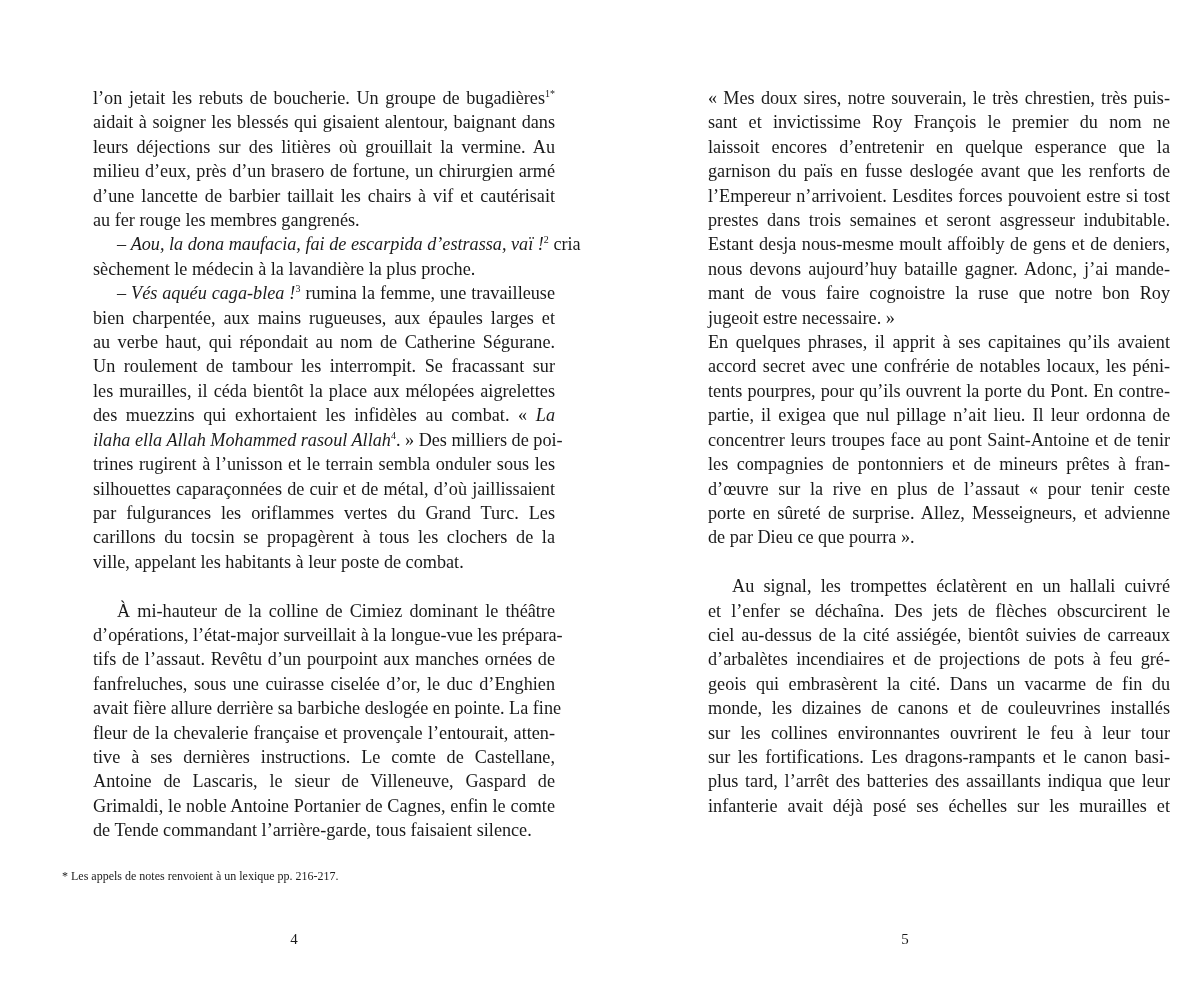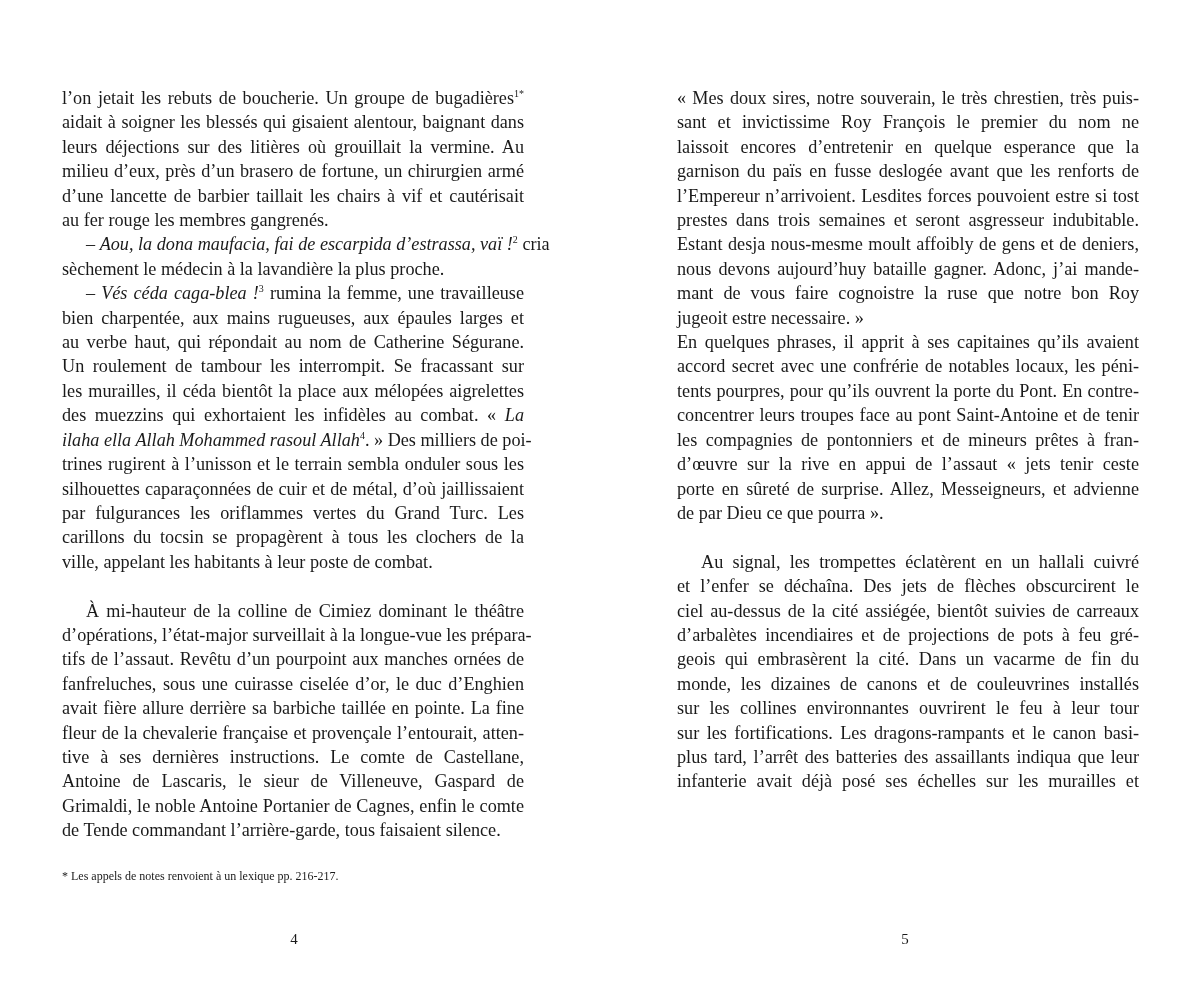--- a/index.html
+++ b/index.html
@@ -22,20 +22,21 @@
     }
     .page.left { left: 0; width: 600px; }
     .page.right { left: 600px; width: 600px; }
     .text-block {
       position: absolute;
       width: 462px;
       font-size: 18.2px;
       line-height: 24.4px;
       text-align: justify;
       hyphens: manual;
+      margin-left: 31px;
     }
     .page.left .text-block { left: 62px; top: 86px; }
     .page.right .text-block { left: 77px; top: 86px; }
     .text-block p {
       margin: 0;
     }
     .text-block p.gap { margin-top: 24.4px; }
     .text-block p .line {
       display: block;
       text-align: justify;
@@ -82,39 +83,39 @@
         <span class="line"><span>leurs déjections sur des litières où grouillait la vermine. Au</span></span>
         <span class="line"><span>milieu d’eux, près d’un brasero de fortune, un chirurgien armé</span></span>
         <span class="line"><span>d’une lancette de barbier taillait les chairs à vif et cautérisait</span></span>
         <span class="line last"><span>au fer rouge les membres gangrenés.</span></span>
       </p>
     <p>
         <span class="line ind"><span>– </span><em>Aou, la dona maufacia, fai de escarpida d’estrassa, vaï !</em><sup>2</sup><span> cria</span></span>
         <span class="line last"><span>sèchement le médecin à la lavandière la plus proche.</span></span>
       </p>
     <p>
-        <span class="line ind"><span>– </span><em>Vés céda caga-blea !</em><sup>3</sup><span> rumina la femme, une travailleuse</span></span>
+        <span class="line ind"><span>– </span><em>Vés aquéu caga-blea !</em><sup>3</sup><span> rumina la femme, une travailleuse</span></span>
         <span class="line"><span>bien charpentée, aux mains rugueuses, aux épaules larges et</span></span>
         <span class="line"><span>au verbe haut, qui répondait au nom de Catherine Ségurane.</span></span>
         <span class="line"><span>Un roulement de tambour les interrompit. Se fracassant sur</span></span>
         <span class="line"><span>les murailles, il céda bientôt la place aux mélopées aigrelettes</span></span>
         <span class="line"><span>des muezzins qui exhortaient les infidèles au combat. « </span><em>La</em></span>
         <span class="line"><em>ilaha ella Allah Mohammed rasoul Allah</em><sup>4</sup><span>. » Des milliers de poi-</span></span>
         <span class="line"><span>trines rugirent à l’unisson et le terrain sembla onduler sous les</span></span>
         <span class="line"><span>silhouettes caparaçonnées de cuir et de métal, d’où jaillissaient</span></span>
         <span class="line"><span>par fulgurances les oriflammes vertes du Grand Turc. Les</span></span>
         <span class="line"><span>carillons du tocsin se propagèrent à tous les clochers de la</span></span>
         <span class="line last"><span>ville, appelant les habitants à leur poste de combat.</span></span>
       </p>
     <p class="gap">
         <span class="line ind"><span>À mi-hauteur de la colline de Cimiez dominant le théâtre</span></span>
         <span class="line"><span>d’opérations, l’état-major surveillait à la longue-vue les prépara-</span></span>
         <span class="line"><span>tifs de l’assaut. Revêtu d’un pourpoint aux manches ornées de</span></span>
         <span class="line"><span>fanfreluches, sous une cuirasse ciselée d’or, le duc d’Enghien</span></span>
-        <span class="line"><span>avait fière allure derrière sa barbiche taillée en pointe. La fine</span></span>
+        <span class="line"><span>avait fière allure derrière sa barbiche deslogée en pointe. La fine</span></span>
         <span class="line"><span>fleur de la chevalerie française et provençale l’entourait, atten-</span></span>
         <span class="line"><span>tive à ses dernières instructions. Le comte de Castellane,</span></span>
         <span class="line"><span>Antoine de Lascaris, le sieur de Villeneuve, Gaspard de</span></span>
         <span class="line"><span>Grimaldi, le noble Antoine Portanier de Cagnes, enfin le comte</span></span>
         <span class="line last"><span>de Tende commandant l’arrière-garde, tous faisaient silence.</span></span>
       </p>
   </div>
   <div class="footnote">* Les appels de notes renvoient à un lexique pp. 216-217.</div>
   <div class="page-number">4</div>
 </div>
@@ -130,23 +131,24 @@
         <span class="line"><span>prestes dans trois semaines et seront asgresseur indubitable.</span></span>
         <span class="line"><span>Estant desja nous-mesme moult affoibly de gens et de deniers,</span></span>
         <span class="line"><span>nous devons aujourd’huy bataille gagner. Adonc, j’ai mande-</span></span>
         <span class="line"><span>mant de vous faire cognoistre la ruse que notre bon Roy</span></span>
         <span class="line last"><span>jugeoit estre necessaire. »</span></span>
       </p>
     <p>
         <span class="line"><span>En quelques phrases, il apprit à ses capitaines qu’ils avaient</span></span>
         <span class="line"><span>accord secret avec une confrérie de notables locaux, les péni-</span></span>
         <span class="line"><span>tents pourpres, pour qu’ils ouvrent la porte du Pont. En contre-</span></span>
+        <span class="line"><span>partie, il exigea que nul pillage n’ait lieu. Il leur ordonna de</span></span>
         <span class="line"><span>concentrer leurs troupes face au pont Saint-Antoine et de tenir</span></span>
         <span class="line"><span>les compagnies de pontonniers et de mineurs prêtes à fran-</span></span>
-        <span class="line"><span>d’œuvre sur la rive en appui de l’assaut « jets tenir ceste</span></span>
+        <span class="line"><span>d’œuvre sur la rive en plus de l’assaut « pour tenir ceste</span></span>
         <span class="line"><span>porte en sûreté de surprise. Allez, Messeigneurs, et advienne</span></span>
         <span class="line last"><span>de par Dieu ce que pourra ».</span></span>
       </p>
     <p class="gap">
         <span class="line ind"><span>Au signal, les trompettes éclatèrent en un hallali cuivré</span></span>
         <span class="line"><span>et l’enfer se déchaîna. Des jets de flèches obscurcirent le</span></span>
         <span class="line"><span>ciel au-dessus de la cité assiégée, bientôt suivies de carreaux</span></span>
         <span class="line"><span>d’arbalètes incendiaires et de projections de pots à feu gré-</span></span>
         <span class="line"><span>geois qui embrasèrent la cité. Dans un vacarme de fin du</span></span>
         <span class="line"><span>monde, les dizaines de canons et de couleuvrines installés</span></span>

